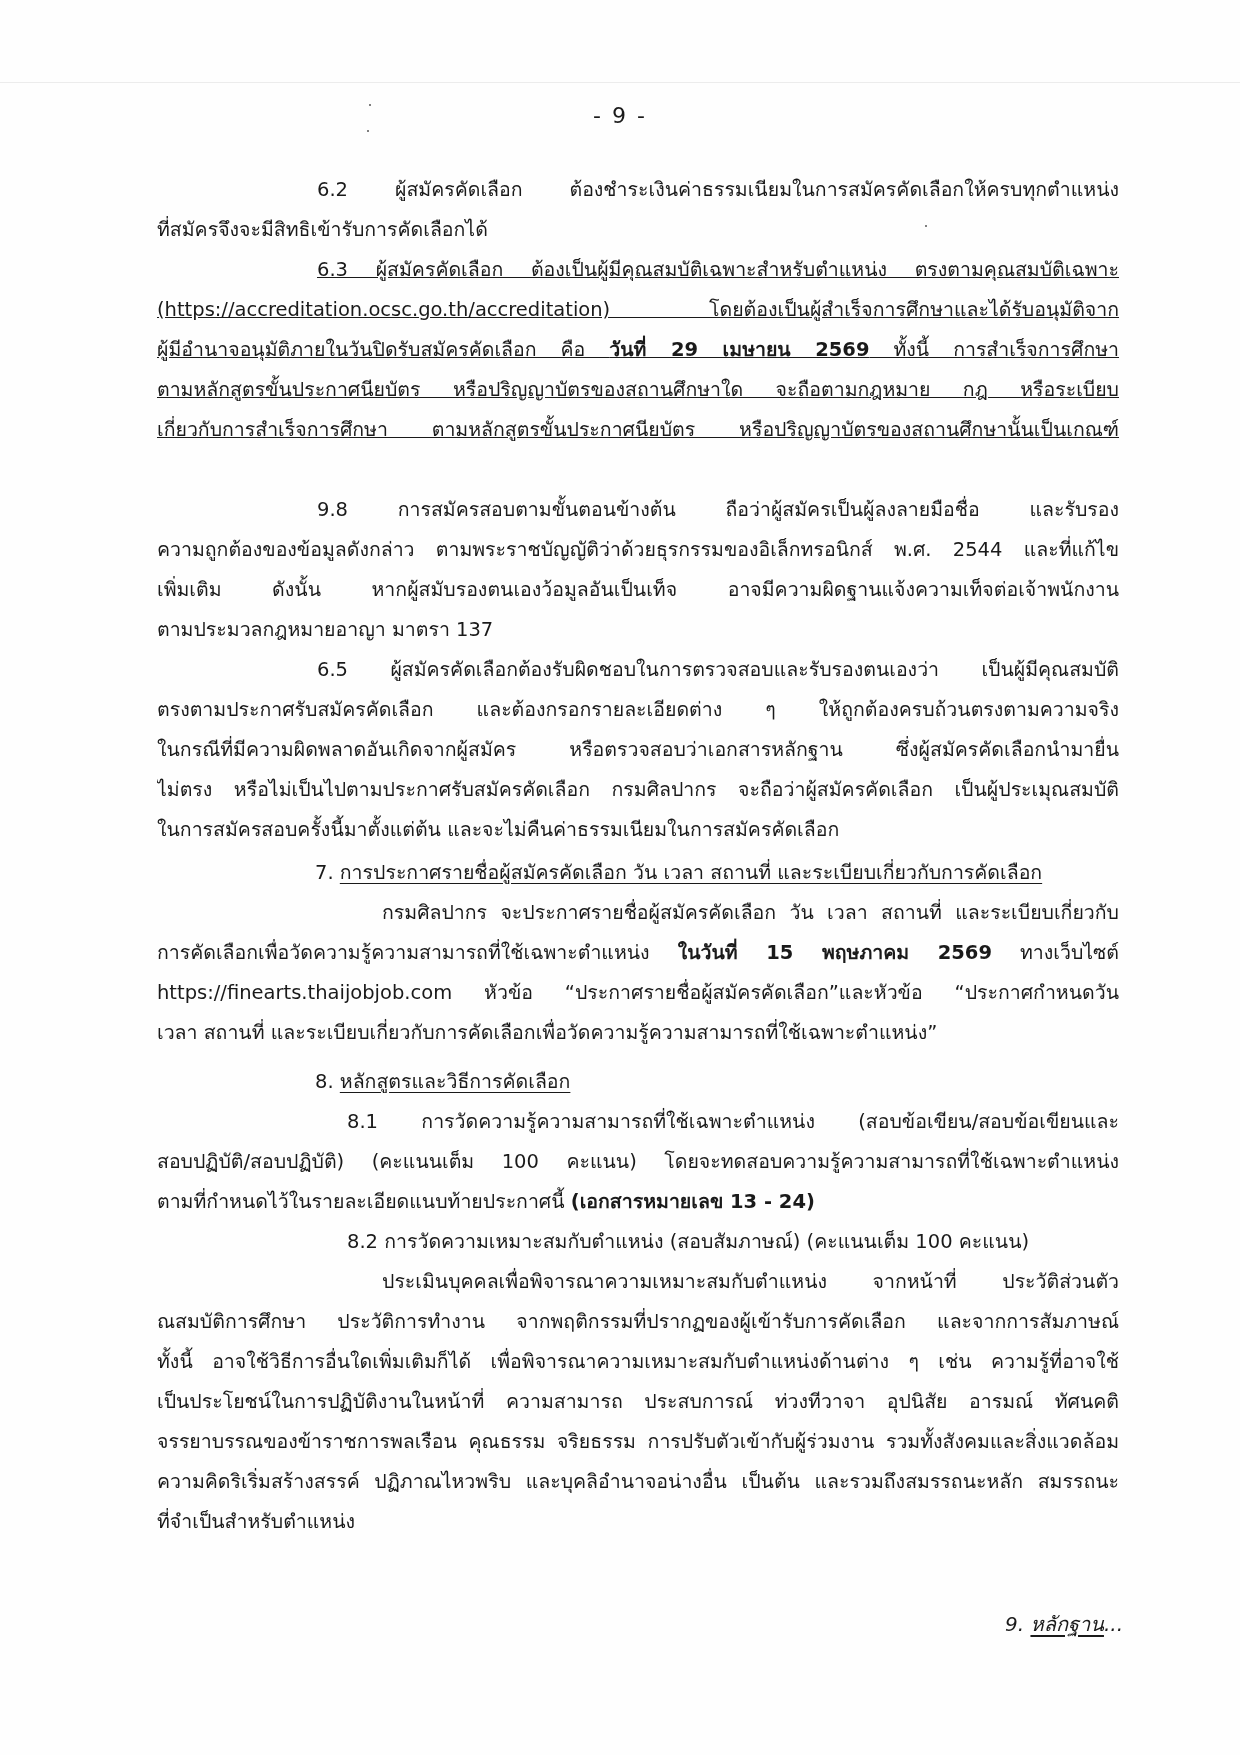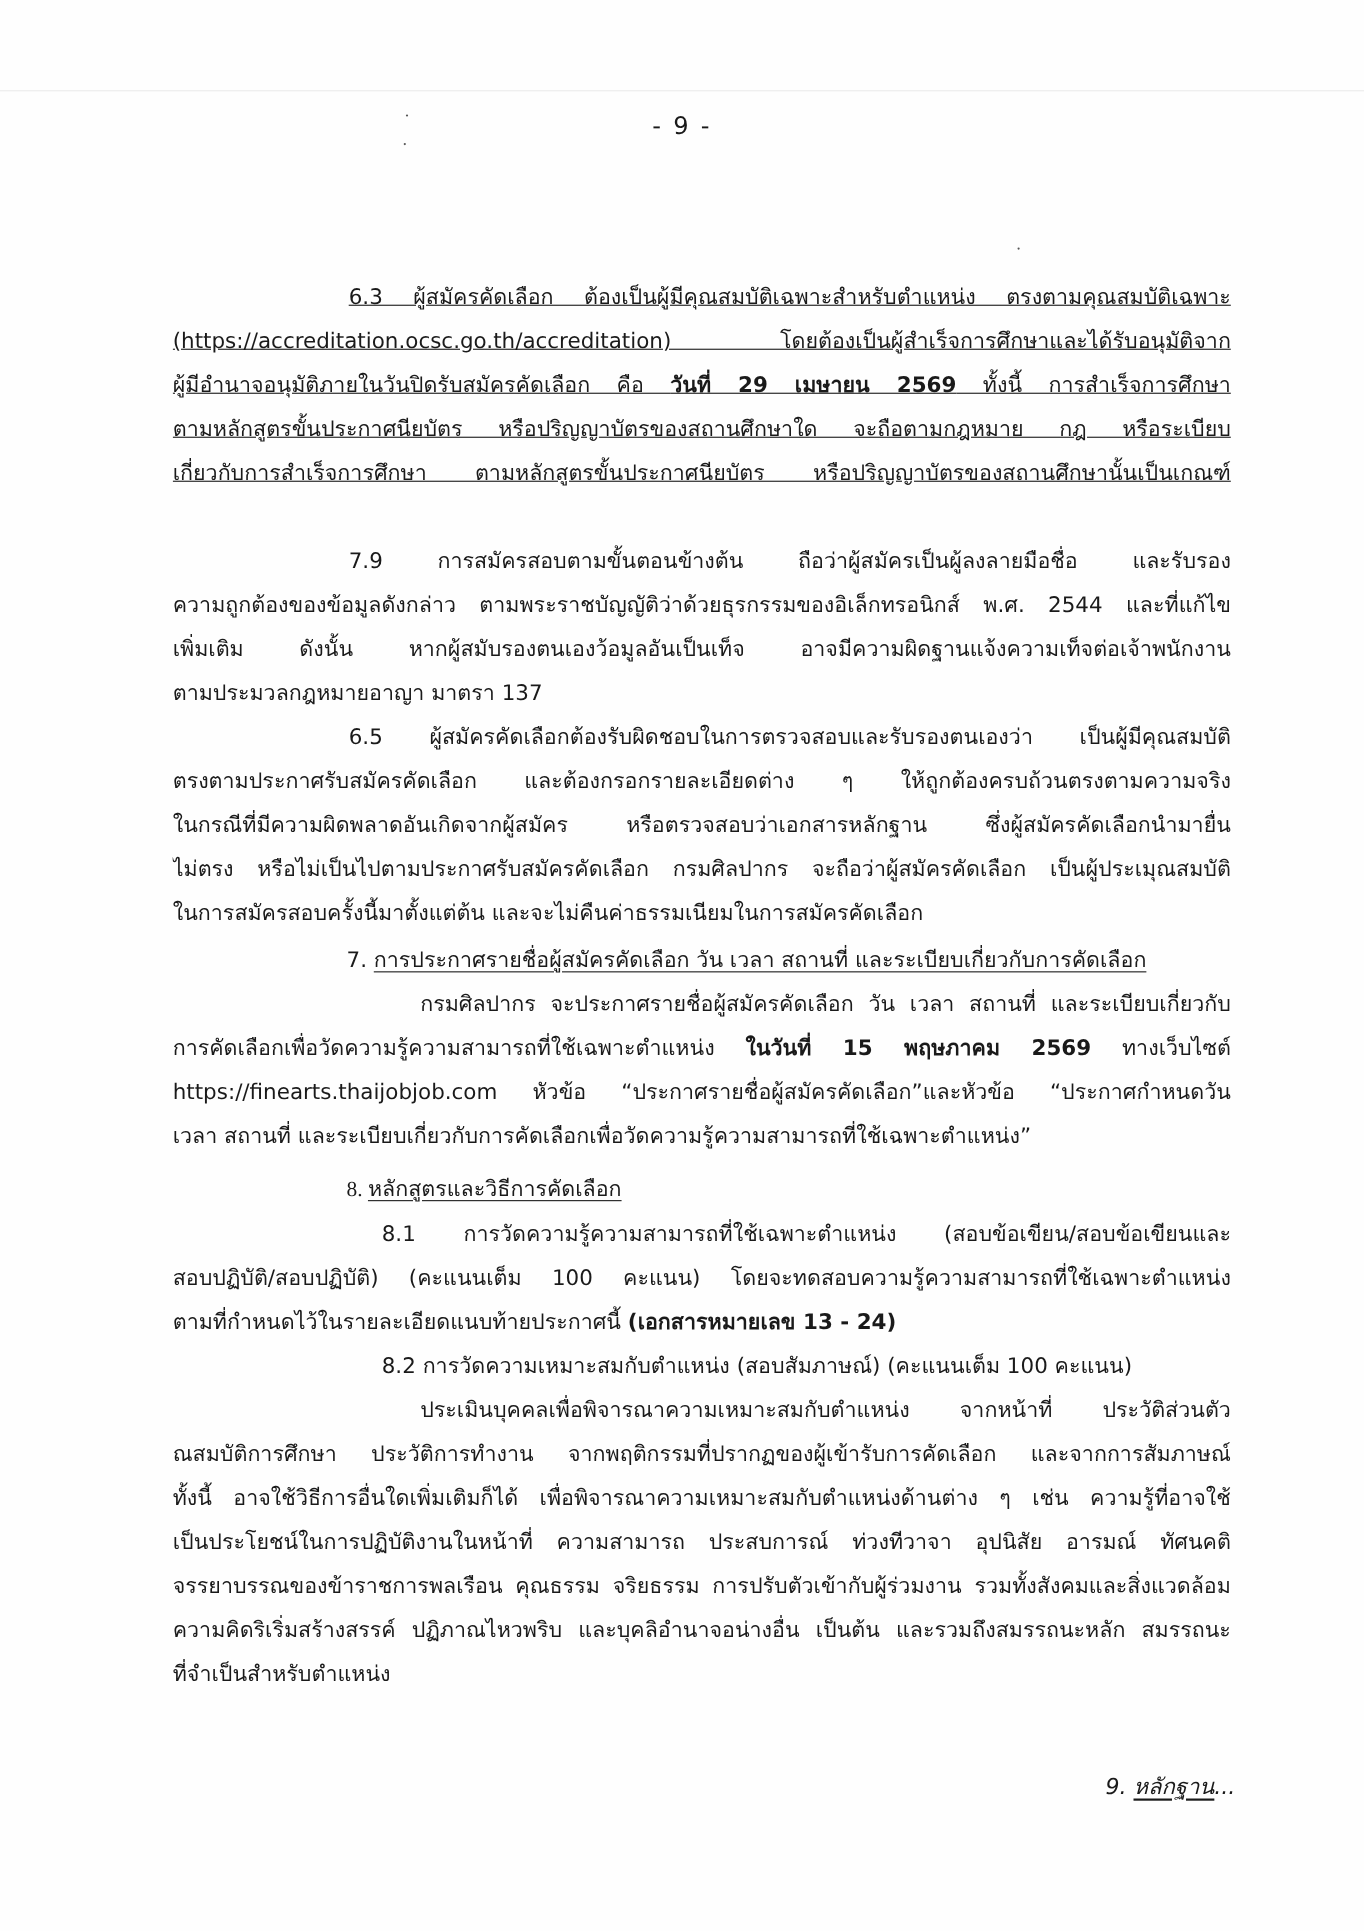--- a/index.html
+++ b/index.html
@@ -25,31 +25,35 @@
 <body>
 
 <div class="page">
   <div class="scan-line"></div>
   <div class="dot" style="left:369px;top:104px;"></div>
   <div class="dot" style="left:367px;top:130px;"></div>
   <div class="dot" style="left:925px;top:225px;"></div>
 
   <div class="page-number">- 9 -</div>
 
+  <div class="body-text" style="top:170px;">
+    <span class="line indent1">6.2 ผู้สมัครคัดเลือก ต้องชำระเงินค่าธรรมเนียมในการสมัครคัดเลือกให้ครบทุกตำแหน่ง</span>
+    <span class="line last">ที่สมัครจึงจะมีสิทธิเข้ารับการคัดเลือกได้</span>
+  </div>
 
   <div class="body-text" style="top:250px;text-decoration:underline;">
     <span class="line indent1">6.3 ผู้สมัครคัดเลือก ต้องเป็นผู้มีคุณสมบัติเฉพาะสำหรับตำแหน่ง ตรงตามคุณสมบัติเฉพาะ</span>
     <span class="line">(https://accreditation.ocsc.go.th/accreditation) โดยต้องเป็นผู้สำเร็จการศึกษาและได้รับอนุมัติจาก</span>
     <span class="line"><span>ผู้มีอำนาจอนุมัติภายในวันปิดรับสมัครคัดเลือก คือ </span><b>วันที่ 29 เมษายน 2569</b><span> ทั้งนี้ การสำเร็จการศึกษา</span></span>
     <span class="line">ตามหลักสูตรขั้นประกาศนียบัตร หรือปริญญาบัตรของสถานศึกษาใด จะถือตามกฎหมาย กฎ หรือระเบียบ</span>
     <span class="line">เกี่ยวกับการสำเร็จการศึกษา ตามหลักสูตรขั้นประกาศนียบัตร หรือปริญญาบัตรของสถานศึกษานั้นเป็นเกณฑ์</span>
   </div>
 
   <div class="body-text" style="top:490px;">
-    <span class="line indent1">7.9 การสมัครสอบตามขั้นตอนข้างต้น ถือว่าผู้สมัครเป็นผู้ลงลายมือชื่อ และรับรอง</span>
+    <span class="line indent1">9.8 การสมัครสอบตามขั้นตอนข้างต้น ถือว่าผู้สมัครเป็นผู้ลงลายมือชื่อ และรับรอง</span>
     <span class="line">ความถูกต้องของข้อมูลดังกล่าว ตามพระราชบัญญัติว่าด้วยธุรกรรมของอิเล็กทรอนิกส์ พ.ศ. 2544 และที่แก้ไข</span>
     <span class="line">เพิ่มเติม ดังนั้น หากผู้สมับรองตนเองว้อมูลอันเป็นเท็จ อาจมีความผิดฐานแจ้งความเท็จต่อเจ้าพนักงาน</span>
     <span class="line last">ตามประมวลกฎหมายอาญา มาตรา 137</span>
   </div>
 
   <div class="body-text" style="top:650px;">
     <span class="line indent1">6.5 ผู้สมัครคัดเลือกต้องรับผิดชอบในการตรวจสอบและรับรองตนเองว่า เป็นผู้มีคุณสมบัติ</span>
     <span class="line">ตรงตามประกาศรับสมัครคัดเลือก และต้องกรอกรายละเอียดต่าง ๆ ให้ถูกต้องครบถ้วนตรงตามความจริง</span>
     <span class="line">ในกรณีที่มีความผิดพลาดอันเกิดจากผู้สมัคร หรือตรวจสอบว่าเอกสารหลักฐาน ซึ่งผู้สมัครคัดเลือกนำมายื่น</span>
     <span class="line">ไม่ตรง หรือไม่เป็นไปตามประกาศรับสมัครคัดเลือก กรมศิลปากร จะถือว่าผู้สมัครคัดเลือก เป็นผู้ประเมุณสมบัติ</span>
@@ -58,21 +62,21 @@
 
   <div class="body-text" style="top:853px;">
     <span class="line heading" style="padding-left:158px;"><span>7.</span> <span class="u">การประกาศรายชื่อผู้สมัครคัดเลือก วัน เวลา สถานที่ และระเบียบเกี่ยวกับการคัดเลือก</span></span>
     <span class="line indent3">กรมศิลปากร จะประกาศรายชื่อผู้สมัครคัดเลือก วัน เวลา สถานที่ และระเบียบเกี่ยวกับ</span>
     <span class="line"><span>การคัดเลือกเพื่อวัดความรู้ความสามารถที่ใช้เฉพาะตำแหน่ง </span><b>ในวันที่ 15 พฤษภาคม 2569</b><span> ทางเว็บไซต์</span></span>
     <span class="line">https://finearts.thaijobjob.com หัวข้อ “ประกาศรายชื่อผู้สมัครคัดเลือก”และหัวข้อ “ประกาศกำหนดวัน</span>
     <span class="line last">เวลา สถานที่ และระเบียบเกี่ยวกับการคัดเลือกเพื่อวัดความรู้ความสามารถที่ใช้เฉพาะตำแหน่ง”</span>
   </div>
 
   <div class="body-text" style="top:1062px;">
-    <span class="line heading" style="padding-left:158px;font-family:Liberation Serif, serif;"><span>8.</span> <span class="u">หลักสูตรและวิธีการคัดเลือก</span></span>
+    <span class="line heading" style="padding-left:158px;"><span>8.</span> <span class="u">หลักสูตรและวิธีการคัดเลือก</span></span>
     <span class="line indent2">8.1 การวัดความรู้ความสามารถที่ใช้เฉพาะตำแหน่ง (สอบข้อเขียน/สอบข้อเขียนและ</span>
     <span class="line">สอบปฏิบัติ/สอบปฏิบัติ) (คะแนนเต็ม 100 คะแนน) โดยจะทดสอบความรู้ความสามารถที่ใช้เฉพาะตำแหน่ง</span>
     <span class="line last"><span>ตามที่กำหนดไว้ในรายละเอียดแนบท้ายประกาศนี้ </span><b>(เอกสารหมายเลข 13 - 24)</b></span>
     <span class="line last indent2">8.2 การวัดความเหมาะสมกับตำแหน่ง (สอบสัมภาษณ์) (คะแนนเต็ม 100 คะแนน)</span>
     <span class="line indent3">ประเมินบุคคลเพื่อพิจารณาความเหมาะสมกับตำแหน่ง จากหน้าที่ ประวัติส่วนตัว</span>
     <span class="line">ณสมบัติการศึกษา ประวัติการทำงาน จากพฤติกรรมที่ปรากฏของผู้เข้ารับการคัดเลือก และจากการสัมภาษณ์</span>
     <span class="line">ทั้งนี้ อาจใช้วิธีการอื่นใดเพิ่มเติมก็ได้ เพื่อพิจารณาความเหมาะสมกับตำแหน่งด้านต่าง ๆ เช่น ความรู้ที่อาจใช้</span>
     <span class="line">เป็นประโยชน์ในการปฏิบัติงานในหน้าที่ ความสามารถ ประสบการณ์ ท่วงทีวาจา อุปนิสัย อารมณ์ ทัศนคติ</span>
     <span class="line">จรรยาบรรณของข้าราชการพลเรือน คุณธรรม จริยธรรม การปรับตัวเข้ากับผู้ร่วมงาน รวมทั้งสังคมและสิ่งแวดล้อม</span>
     <span class="line">ความคิดริเริ่มสร้างสรรค์ ปฏิภาณไหวพริบ และบุคลิอำนาจอน่างอื่น เป็นต้น และรวมถึงสมรรถนะหลัก สมรรถนะ</span>

